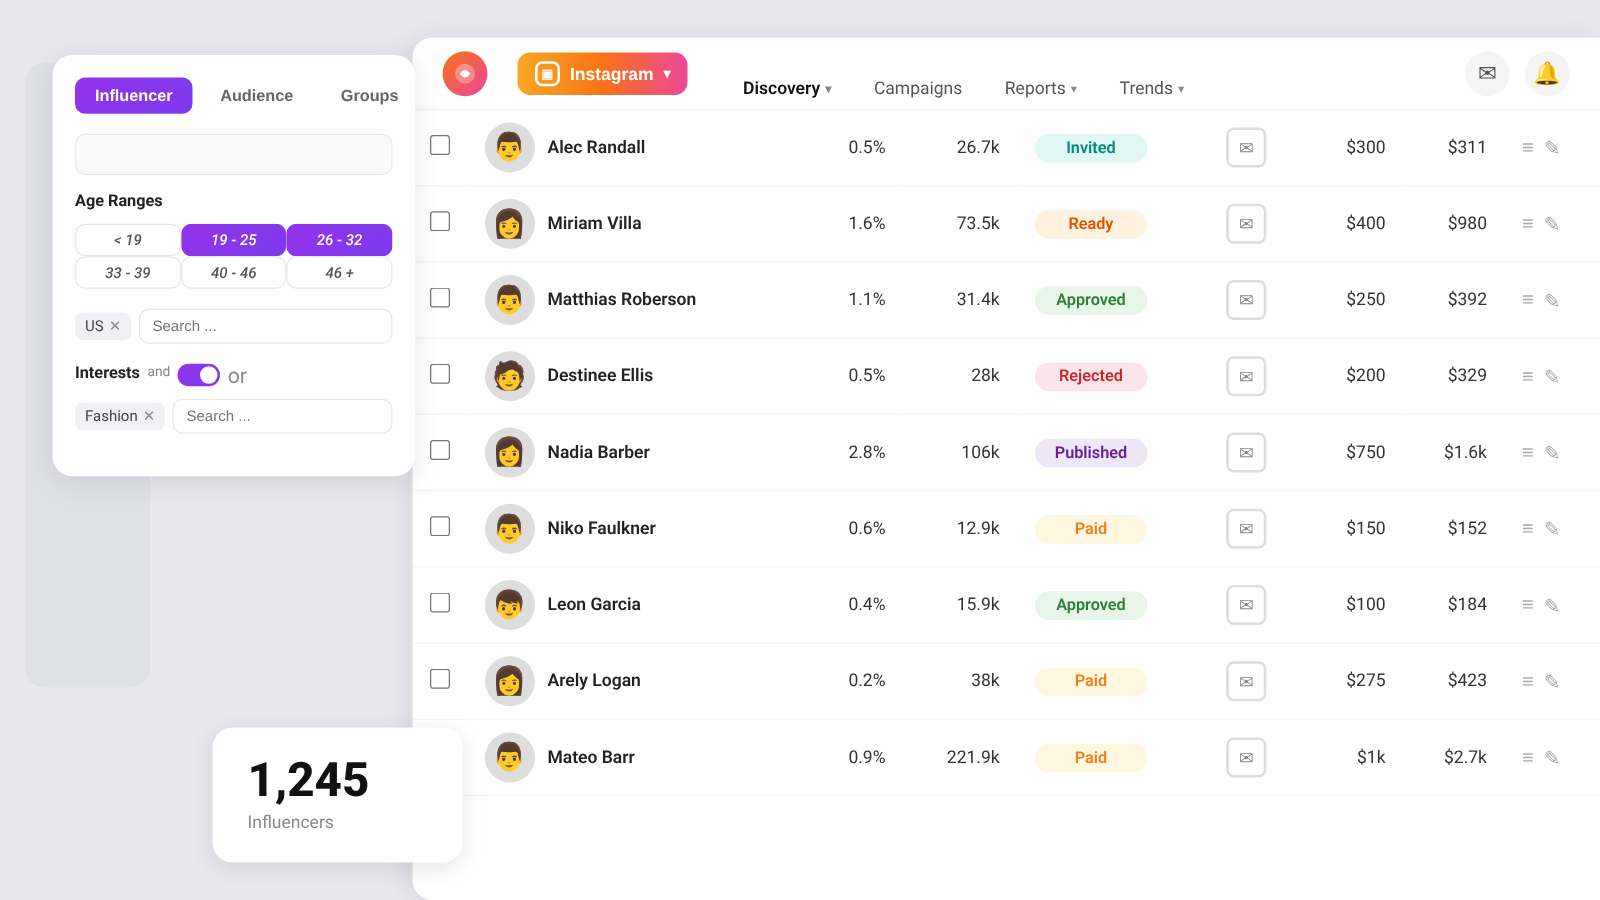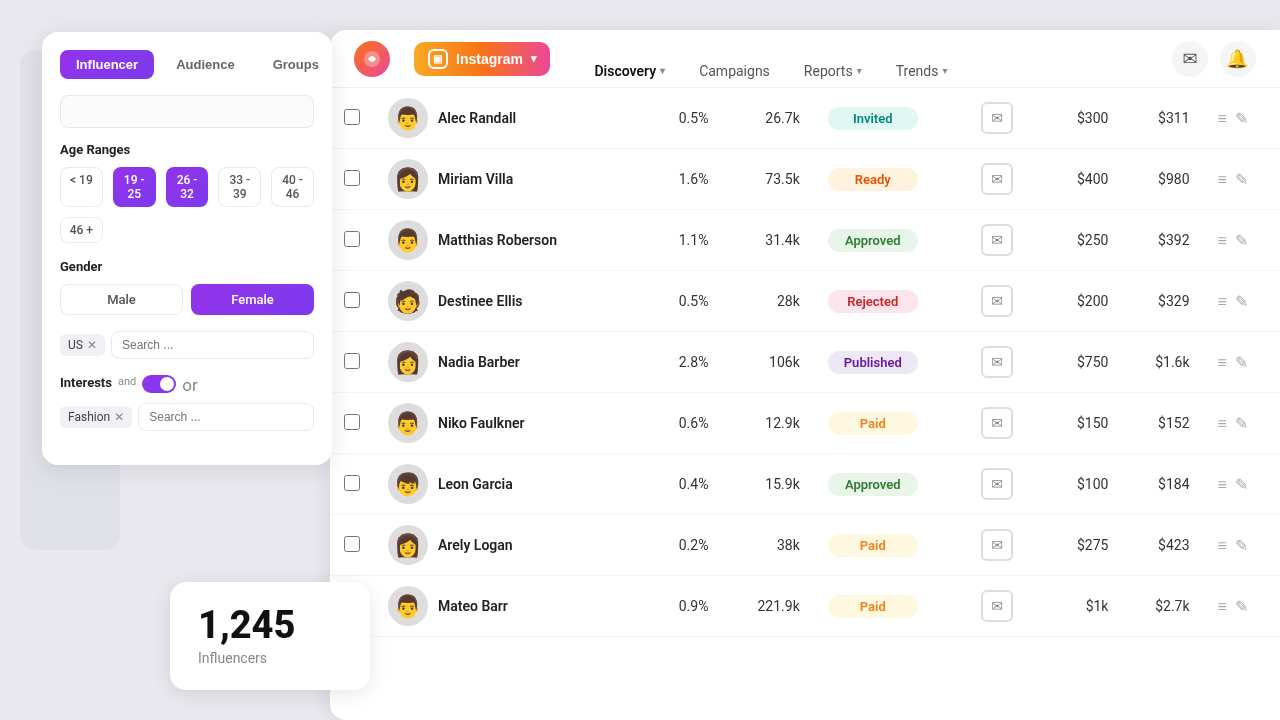--- a/index.html
+++ b/index.html
@@ -202,21 +202,21 @@
       top: 50px;
       width: 100px;
       height: 500px;
       background: #e0e0e8;
       border-radius: 16px;
       z-index: 0;
     }
     .left-panel {
       position: absolute;
       left: 42px;
-      top: 32px;
+      top: 44px;
       width: 290px;
       background: #fff;
       border-radius: 16px;
       box-shadow: 0 4px 24px rgba(0,0,0,0.10);
       padding: 18px;
       z-index: 2;
     }
 
     
     .tab-row {
@@ -284,22 +284,23 @@
     .filter-section-title {
       font-size: 13px;
       font-weight: 700;
       color: #222;
       margin-bottom: 10px;
     }
 
     
     .age-grid {
       display: grid;
-      grid-template-columns: repeat(5, 1fr);
-      gap: 10px;
+      grid-template-columns: repeat(3, 1fr);
+      gap: 0;
+      font-style: italic;
     }
     .age-chip {
       padding: 5px 8px;
       border-radius: 8px;
       font-size: 12px;
       font-weight: 500;
       text-align: center;
       cursor: pointer;
       border: 1px solid #e8e8e8;
       color: #555;
@@ -468,27 +469,20 @@
       <div class="age-chip">&lt; 19</div>
       <div class="age-chip active">19 - 25</div>
       <div class="age-chip active">26 - 32</div>
       <div class="age-chip">33 - 39</div>
       <div class="age-chip">40 - 46</div>
       <div class="age-chip">46 +</div>
     </div>
   </div>
 
   
-  <div class="filter-section">
-    <div class="filter-section-title">Gender</div>
-    <div class="gender-row">
-      <div class="gender-btn">Male</div>
-      <div class="gender-btn active">Female</div>
-    </div>
-  </div>
 
   
   <div class="filter-section">
     <div class="location-row">
       <div class="location-tag">
         <span>US</span>
         <span class="tag-close">✕</span>
       </div>
       <input class="location-search" type="text" placeholder="Search ..." style="">
     </div>

